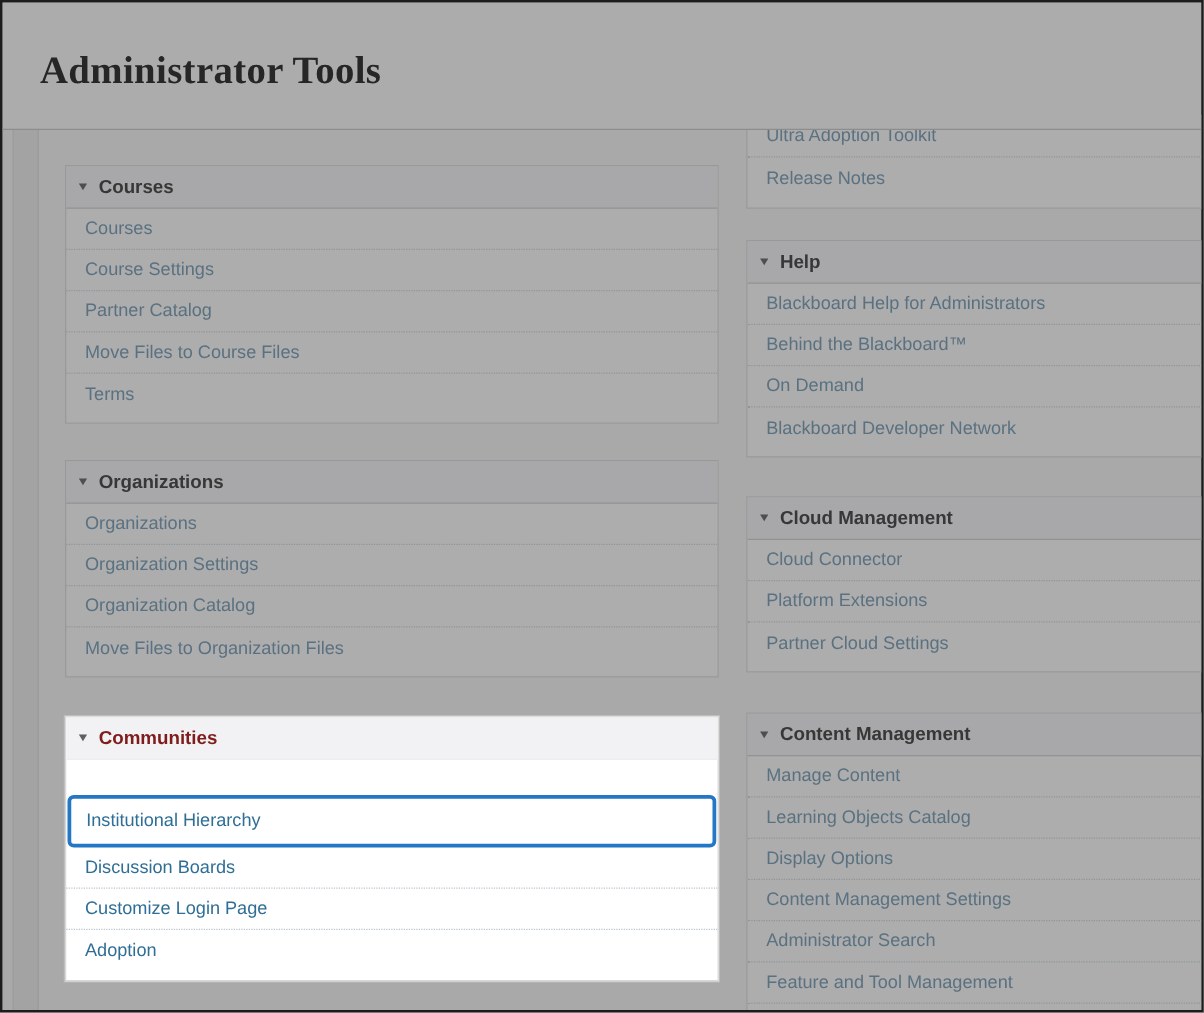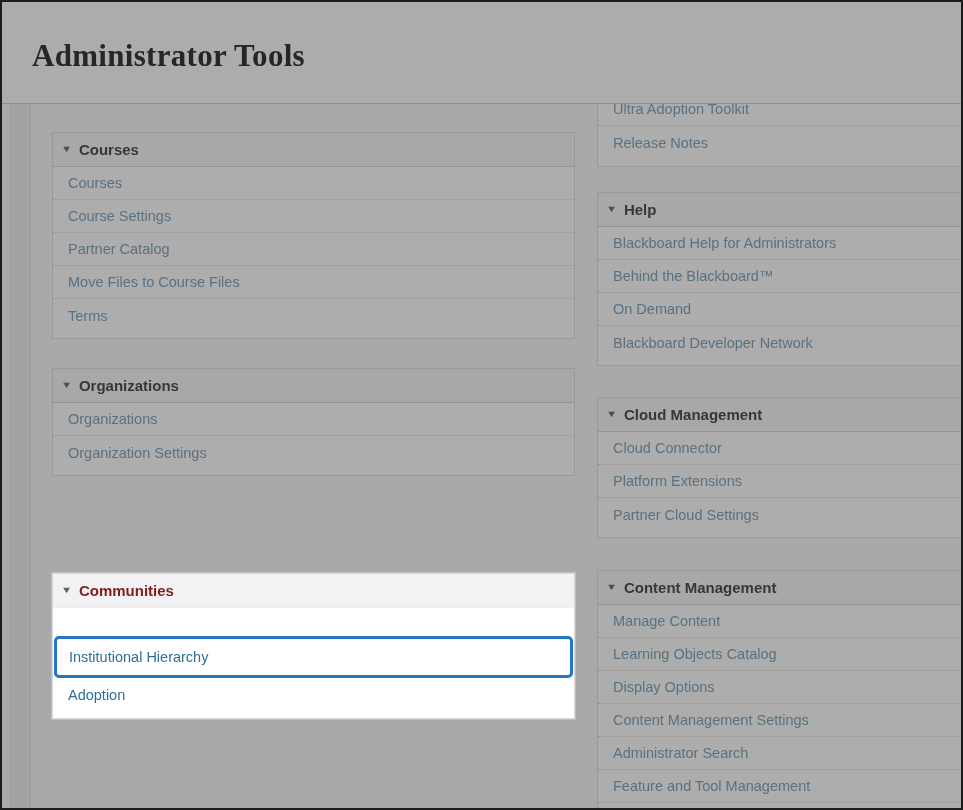--- a/index.html
+++ b/index.html
@@ -97,29 +97,33 @@
         </div>
       </div>
       <div class="panel panel--dim" id="panel-organizations">
         <div class="panel-header">
           <span class="arrow-icon">▼</span>
           <span class="panel-title">Organizations</span>
         </div>
         <div class="panel-body">
           <div class="item">Organizations</div>
           <div class="item">Organization Settings</div>
+          <div class="item">Organization Catalog</div>
+          <div class="item">Move Files to Organization Files</div>
         </div>
       </div>
       <div class="panel panel--bright" id="panel-communities">
         <div class="panel-header">
           <span class="arrow-icon">▼</span>
           <span class="panel-title">Communities</span>
         </div>
         <div class="panel-body">
           <div class="item item--selected">Institutional Hierarchy</div>
+          <div class="item">Discussion Boards</div>
+          <div class="item">Customize Login Page</div>
           <div class="item">Adoption</div>
         </div>
       </div>
       <div class="panel panel--dim" id="panel-toolkit">
         <div class="panel-body">
           <div class="item">Ultra Adoption Toolkit</div>
           <div class="item">Release Notes</div>
         </div>
       </div>
       <div class="panel panel--dim" id="panel-help">

